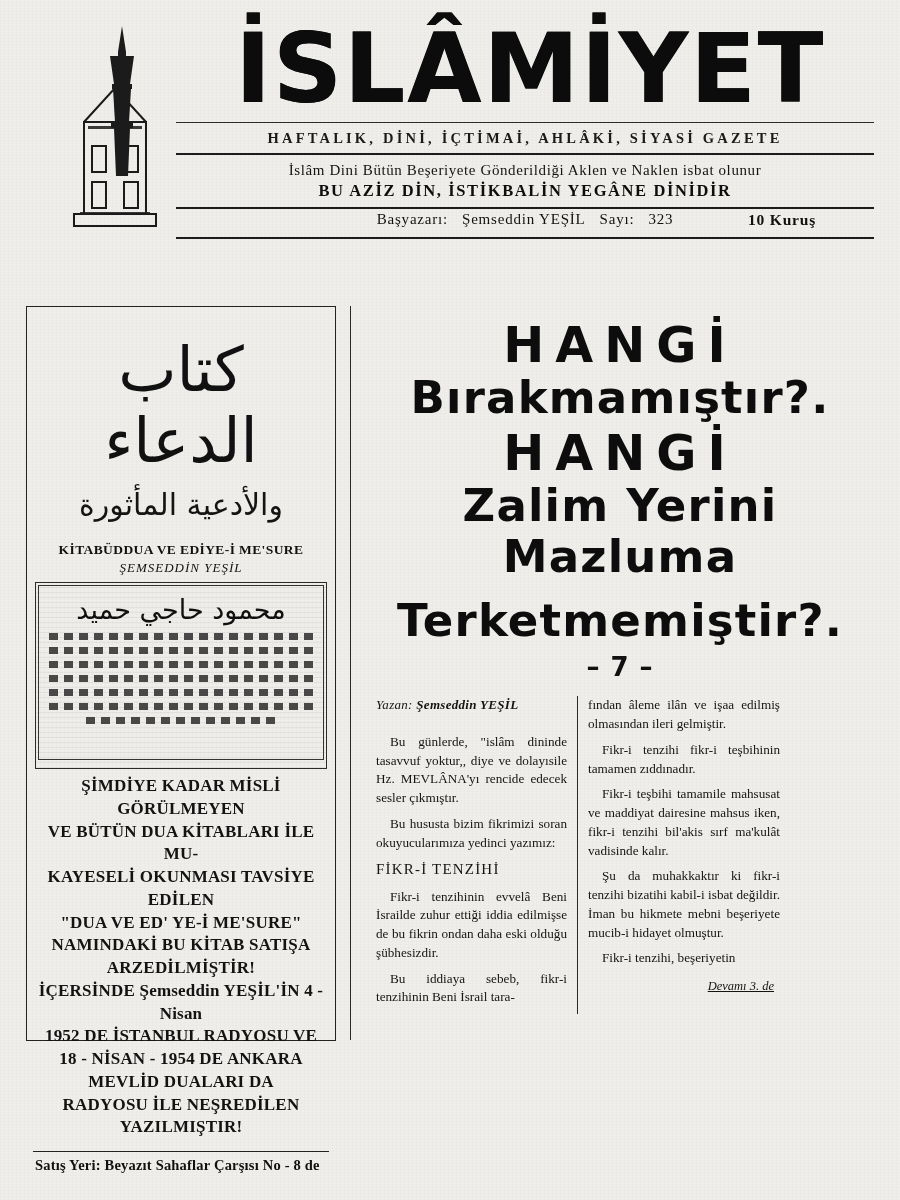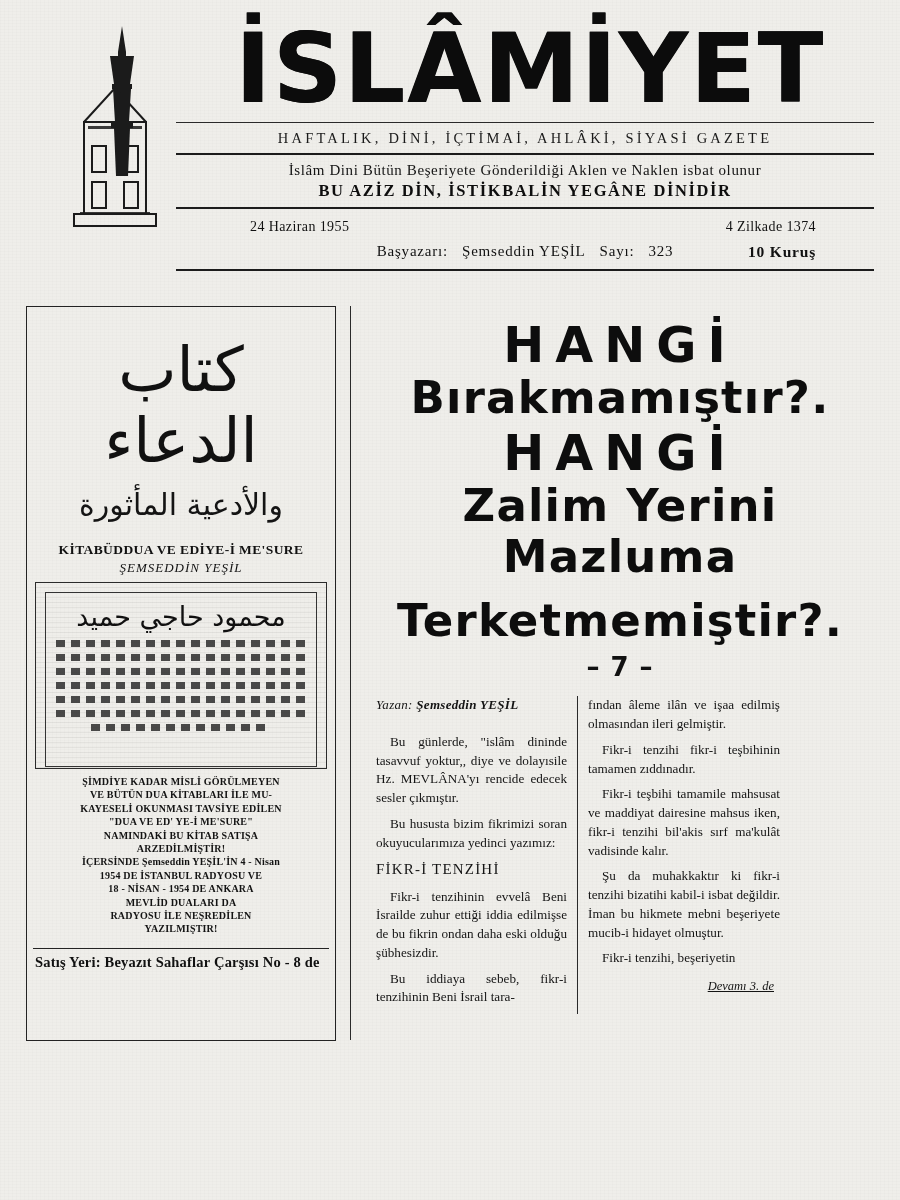--- a/index.html
+++ b/index.html
@@ -66,21 +66,21 @@
     border: 0;
     border-top: 2px solid #1c1c1c;
     margin: 4px 0 0 0;
   }
   .subtitle-kinds {
     text-align: center;
     font-family: "Liberation Serif", serif;
     font-size: 14.5px;
     letter-spacing: 3.2px;
     margin: 7px 0 6px 0;
-    font-weight: normal;
+    font-weight: bold;
     color: #1a1a1a;
   }
   .motto1 {
     text-align: center;
     font-size: 15px;
     letter-spacing: 0.6px;
     margin: 7px 0 2px 0;
     color: #141414;
   }
   .motto2 {
@@ -205,21 +205,21 @@
     border: 1.5px solid #2b2b2b;
     height: 185px;
     margin: 4px 2px 6px 2px;
     background:
       repeating-linear-gradient(0deg, rgba(0,0,0,0.05) 0px, rgba(0,0,0,0.05) 1px, rgba(255,255,255,0) 1px, rgba(255,255,255,0) 5px);
     position: relative;
     overflow: hidden;
   }
   .plate-inner {
     border: 1px solid #333;
-    margin: 9px;
+    margin: 2px;
     height: calc(100% - 12px);
     position: relative;
   }
   .plate-arabic-top {
     font-family: "DejaVu Sans", sans-serif;
     direction: rtl;
     text-align: center;
     font-size: 27px;
     margin-top: 8px;
     color: #101010;
@@ -233,21 +233,21 @@
     margin-bottom: 7px;
     background: repeating-linear-gradient(90deg, #2c2c2c 0px, #2c2c2c 9px, rgba(0,0,0,0) 9px, rgba(0,0,0,0) 15px);
     opacity: 0.85;
   }
   .plate-line.short { width: 72%; margin-left: auto; margin-right: auto; }
 
   
   .promo {
     text-align: center;
     font-weight: bold;
-    font-size: 10px;
+    font-size: 17px;
     line-height: 1.34;
     letter-spacing: 0.2px;
     margin: 2px 2px 12px 2px;
     color: #131313;
   }
   .shop-rule {
     border: 0;
     border-top: 1.5px solid #232323;
     margin: 8px 0 5px 0;
   }
@@ -387,24 +387,20 @@
 
     <div class="title-block">
       <div class="paper-title">İSLÂMİYET</div>
       <hr class="rule-thin">
       <div class="subtitle-kinds">HAFTALIK,  DİNİ,  İÇTİMAİ,  AHLÂKİ,  SİYASİ  GAZETE</div>
       <hr class="rule-med">
       <div class="motto1">İslâm Dini Bütün Beşeriyete Gönderildiği Aklen ve Naklen isbat olunur</div>
       <div class="motto2">BU AZİZ DİN, İSTİKBALİN YEGÂNE DİNİDİR</div>
       <hr class="rule-med">
 
-      <div class="issue-line">
-        <span class="issue-date-left">24 Haziran 1955</span>
-        <span class="issue-date-right">4 Zilkade 1374</span>
-      </div>
 
       <div class="credits-line">
         <span class="credits-inner">
           <span>Başyazarı:</span><span>Şemseddin  YEŞİL</span><span>Sayı:</span><span>323</span>
         </span>
         <span class="price">10 Kuruş</span>
       </div>
       <hr class="rule-med">
     </div>
   </div>
@@ -437,21 +433,21 @@
       </div>
 
       <div class="promo">
         <div>ŞİMDİYE KADAR MİSLİ GÖRÜLMEYEN</div>
         <div>VE BÜTÜN DUA KİTABLARI İLE MU-</div>
         <div>KAYESELİ OKUNMASI TAVSİYE EDİLEN</div>
         <div>"DUA VE ED' YE-İ ME'SURE"</div>
         <div>NAMINDAKİ BU KİTAB SATIŞA</div>
         <div>ARZEDİLMİŞTİR!</div>
         <div>İÇERSİNDE Şemseddin YEŞİL'İN 4 - Nisan</div>
-        <div>1954 DE İSTANBUL RADYOSU VE</div>
+        <div>1952 DE İSTANBUL RADYOSU VE</div>
         <div>18 - NİSAN - 1954 DE ANKARA</div>
         <div>MEVLİD DUALARI DA</div>
         <div>RADYOSU İLE NEŞREDİLEN</div>
         <div>YAZILMIŞTIR!</div>
       </div>
 
       <hr class="shop-rule">
       <div class="shop-line">Satış Yeri: Beyazıt Sahaflar Çarşısı No - 8 de</div>
     </div>
 

